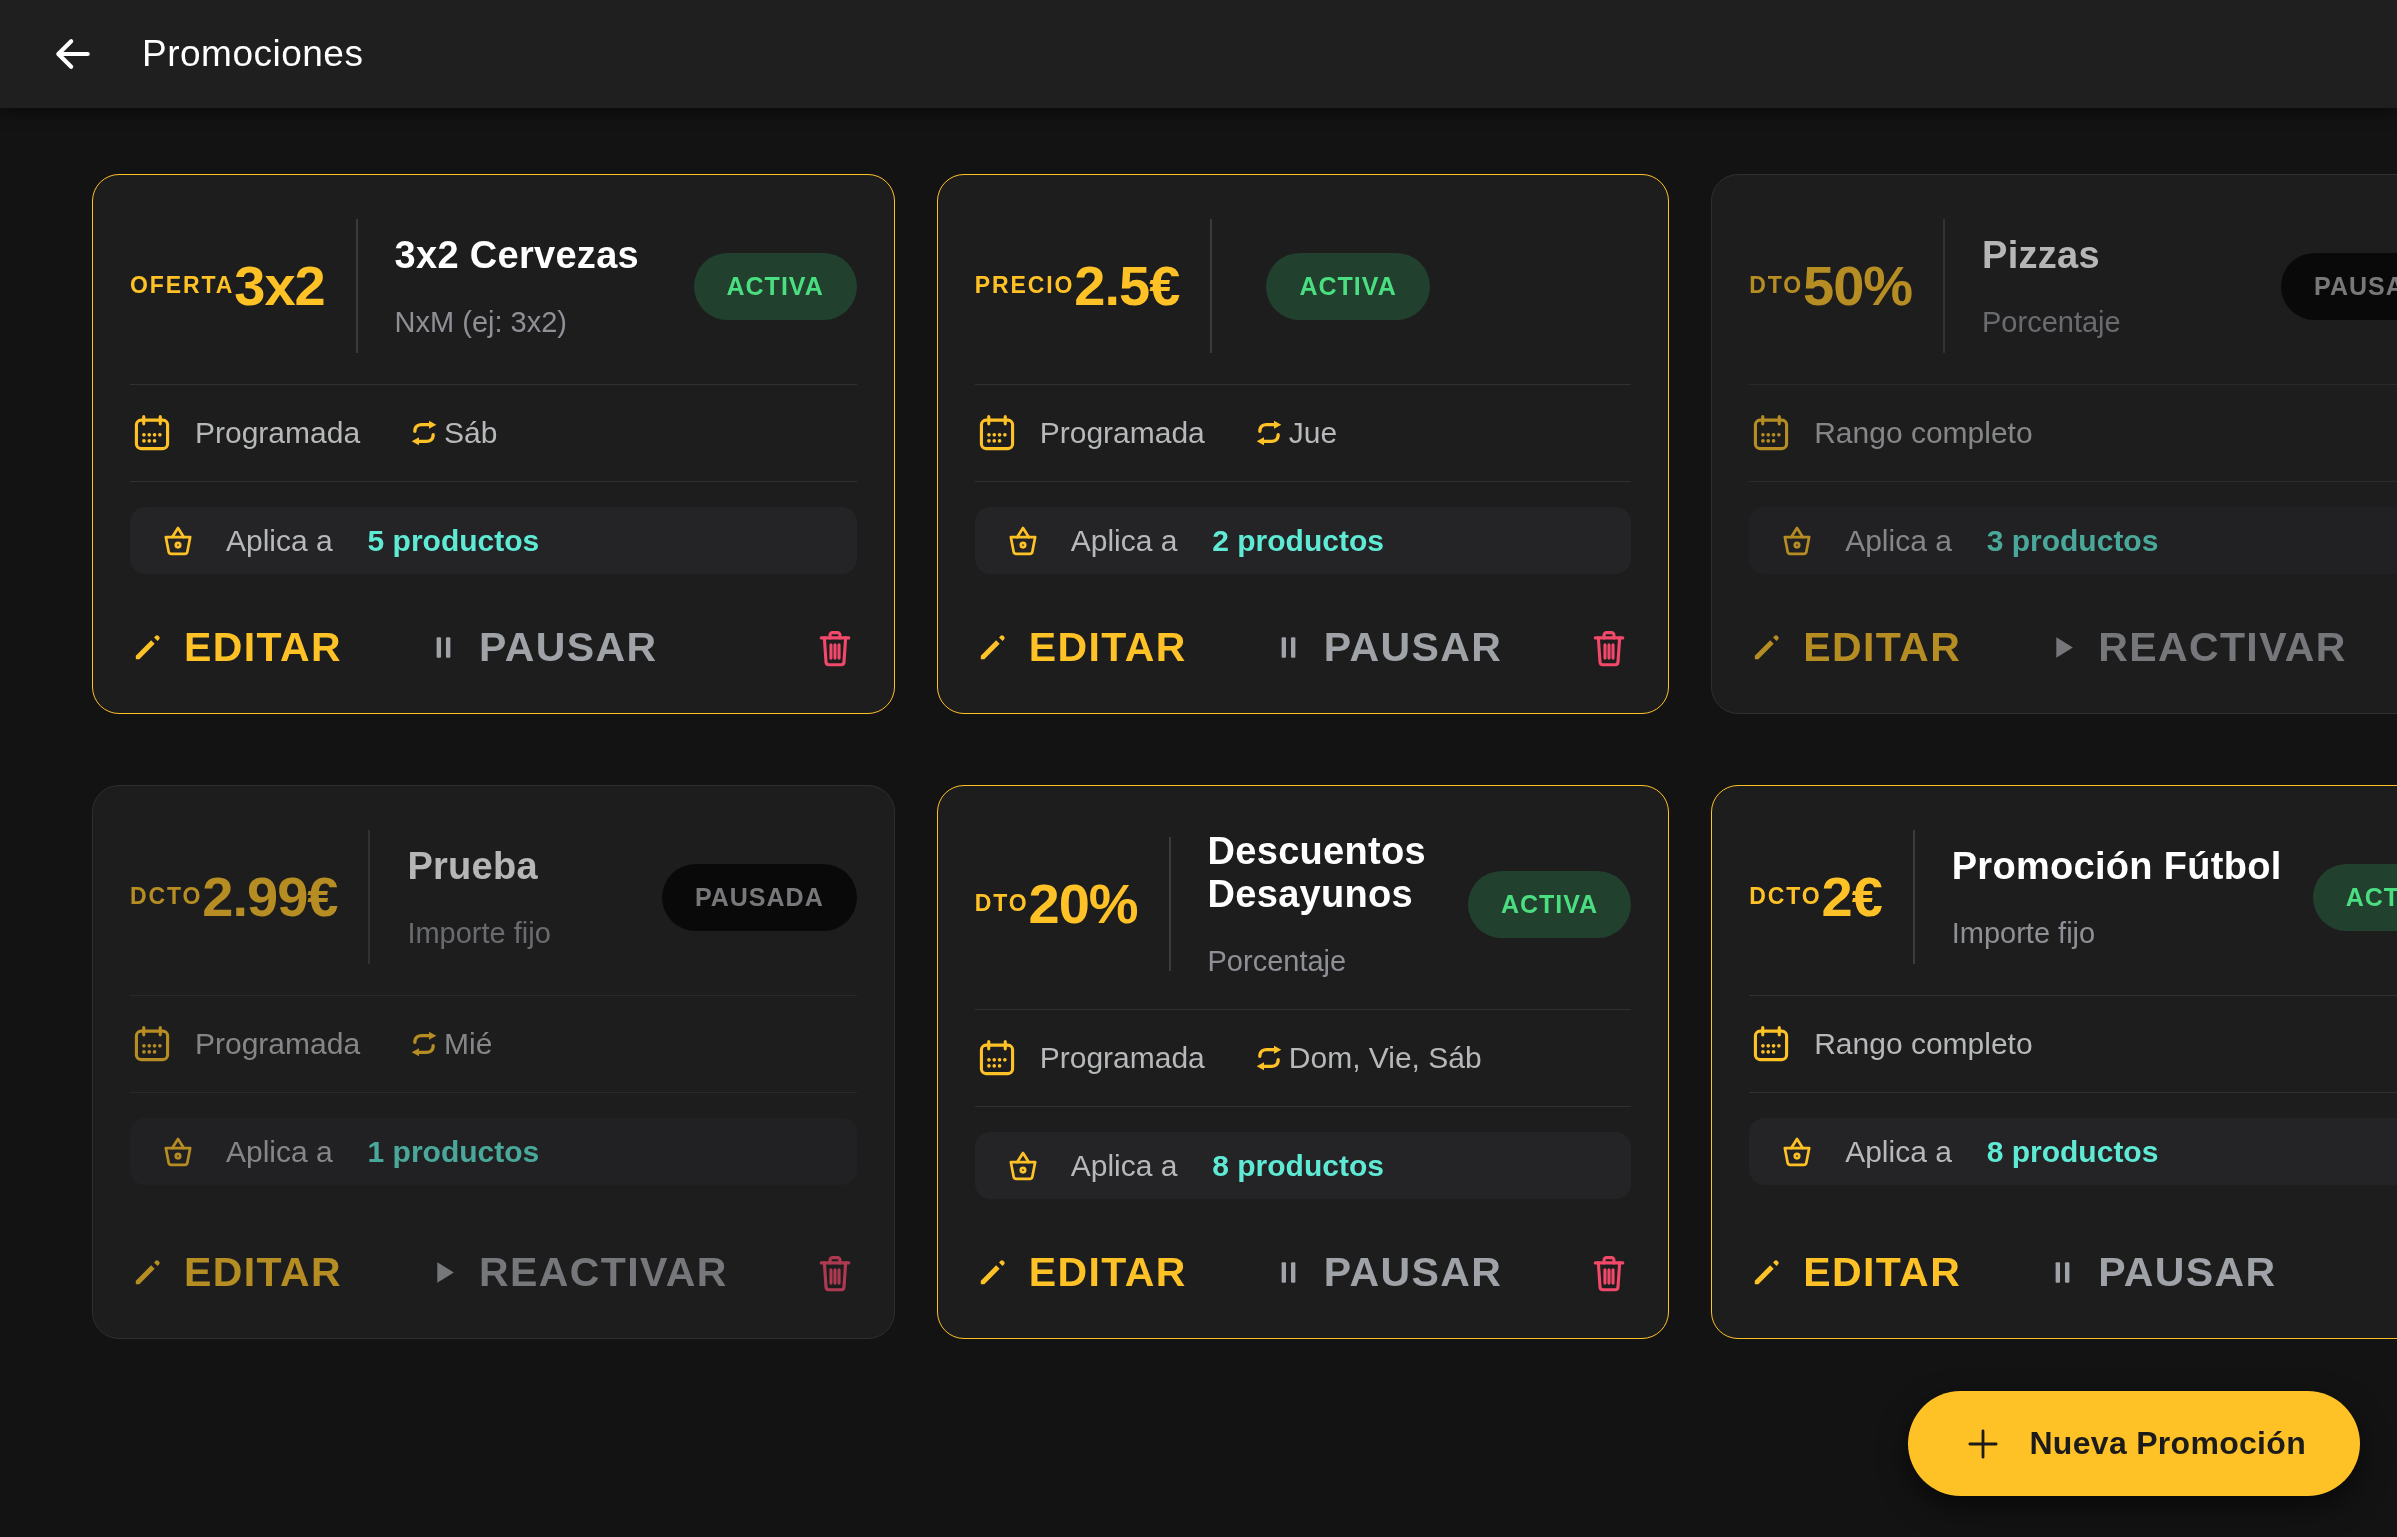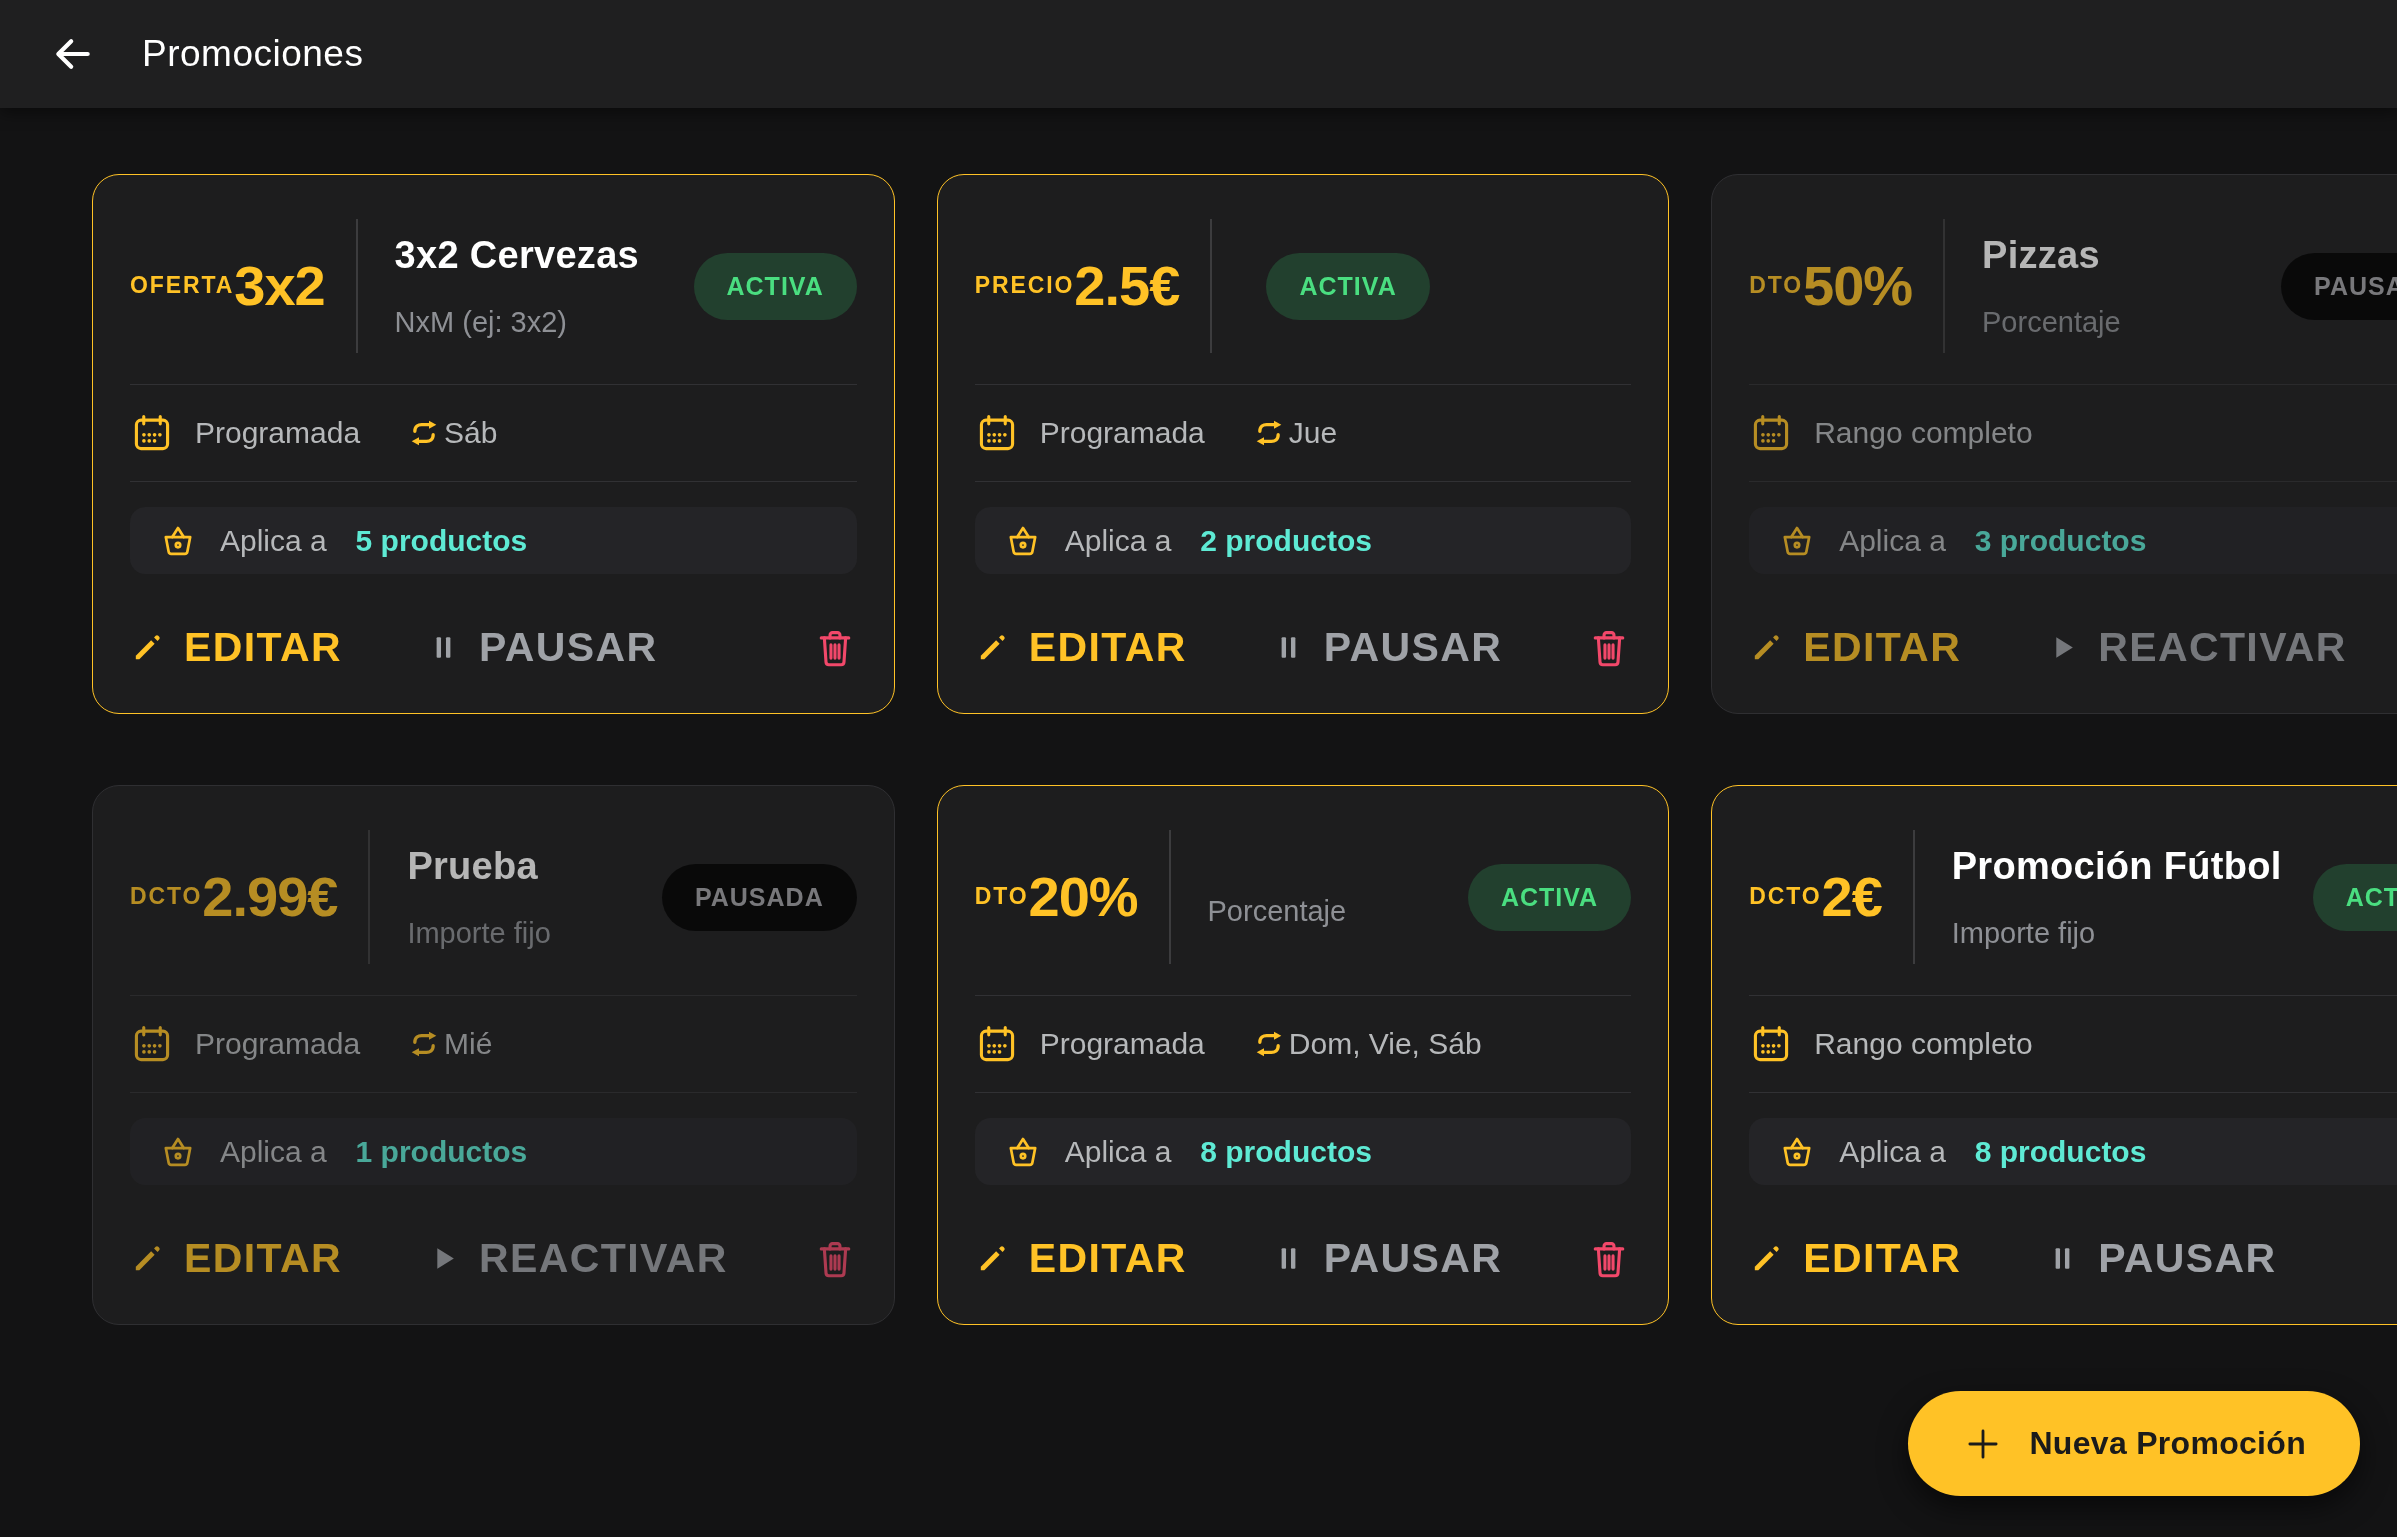--- a/index.html
+++ b/index.html
@@ -100,21 +100,21 @@
   .repeat-group { display: flex; align-items: center; margin-left: 23px; }
   .repeat-group .rep { width: 40px; height: 40px; color: #FFC226; flex: none; }
 
   
   .applies {
     margin-top: 25px;
     background: #242427;
     border-radius: 15.4px;
     height: 67px;
     display: flex; align-items: center;
-    padding: 0 29px; gap: 23px;
+    padding: 0 29px; gap: 29px;
     color: #b6b8ba; font-size: 30px;
   }
   .applies .bask { width: 38px; height: 38px; color: #FFC226; flex: none; }
   .applies b { color: #5eead4; font-weight: 700; margin-left: 5.8px; text-align: center; }
 
   
   .actions {
     margin-top: auto;
     display: flex; align-items: center;
     padding-top: 50px;
@@ -493,20 +493,21 @@
   <article class="card active">
     <div class="inner">
 
       <header class="card-head">
         <div class="badge">
           <span class="badge-label">DTO</span>
           <span class="badge-value">20%</span>
         </div>
         <div class="vdiv"></div>
         <div class="titlebox">
+          <h2 class="card-title">Descuentos Desayunos</h2>
           <p class="card-subtitle">Porcentaje</p>
         </div>
         <span class="pill activa">ACTIVA</span>
       </header>
 
       <div class="hdiv one"></div>
 
       <div class="schedule">
         <svg class="cal" viewBox="0 0 24 24" fill="none" stroke="currentColor" stroke-width="1.7" stroke-linecap="round" stroke-linejoin="round">
           <rect x="3.5" y="5" width="17" height="15.5" rx="2.5"></rect>

